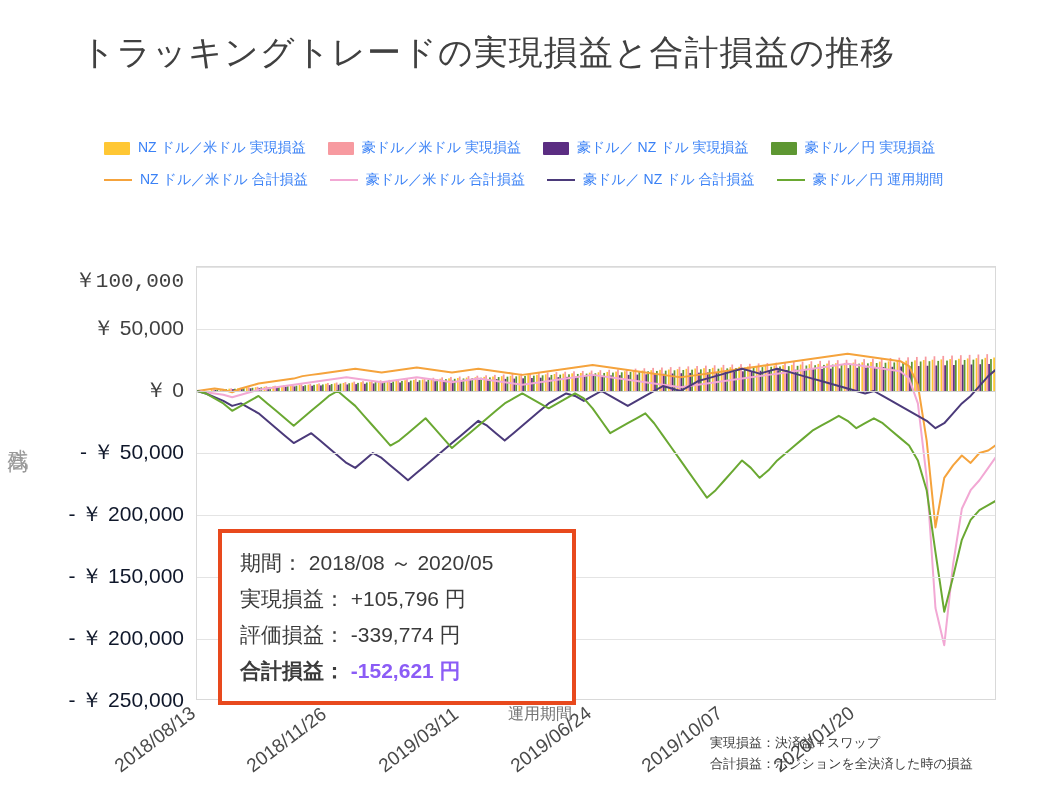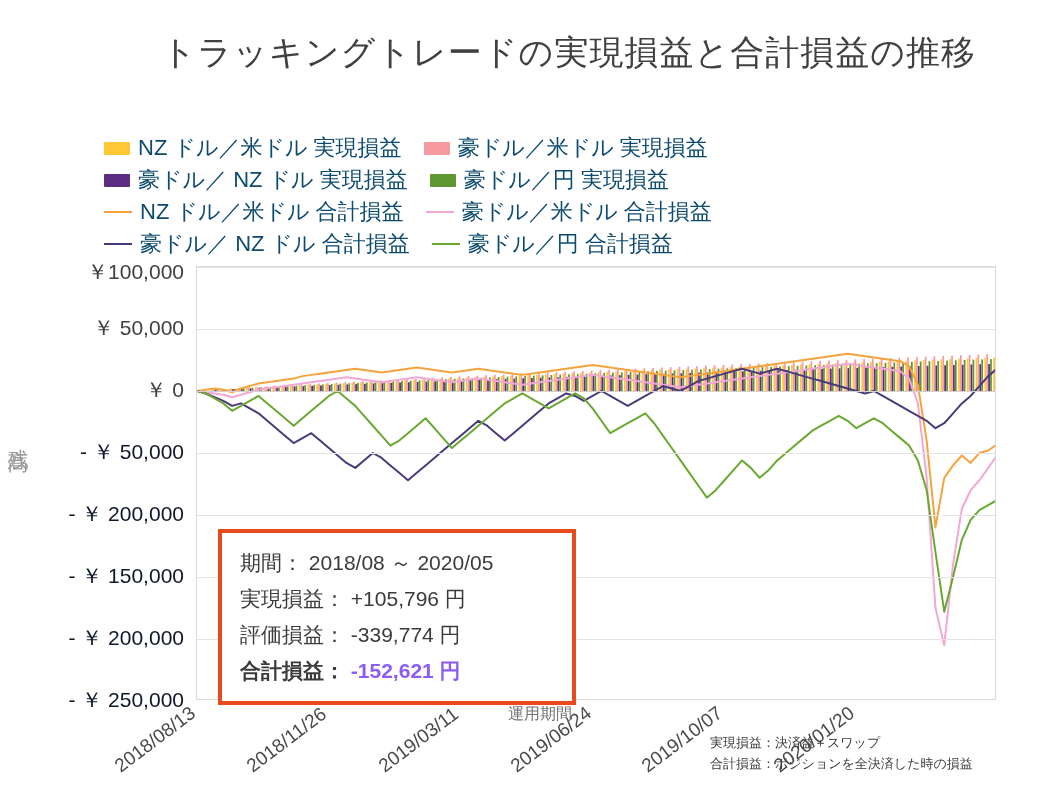--- a/index.html
+++ b/index.html
@@ -8,38 +8,38 @@
     background:#ffffff;
     font-family:"Liberation Sans","DejaVu Sans",sans-serif;
     color:#3b3b3b;
     position:relative;
     overflow:hidden;
   }
   #chart-root{position:absolute;inset:0;}
 
   .title{
     position:absolute;top:30px;left:0;width:976px;
-    text-align:right;
+    text-align:center;
     font-size:34px;
     color:#404040;
     letter-spacing:1px;
     white-space:nowrap;
   }
 
   
   .legend{
     position:absolute;top:132px;left:104px;width:880px;
     display:flex;flex-wrap:wrap;
     align-items:center;
   }
   .legend-item{
     display:flex;align-items:center;
     height:32px;
     margin-right:22px;
-    font-size:22px;color:#0c4a6e;
+    font-size:14px;color:#3b82f6;
     white-space:nowrap;
   }
   .legend-swatch{
     width:26px;height:13px;margin-right:8px;flex:none;border-radius:1px;
   }
   .legend-line{
     width:28px;height:0;border-top:2px solid #000;margin-right:8px;flex:none;
   }
 
   
@@ -144,26 +144,26 @@
       <div class="legend-item">
         <span class="legend-line" style="border-top-color: rgb(242, 168, 212);"></span>
         <span>豪ドル／米ドル 合計損益</span>
       </div>
       <div class="legend-item">
         <span class="legend-line" style="border-top-color: rgb(75, 58, 122);"></span>
         <span>豪ドル／ NZ ドル 合計損益</span>
       </div>
       <div class="legend-item">
         <span class="legend-line" style="border-top-color: rgb(106, 168, 50);"></span>
-        <span>豪ドル／円 合計損益</span>
+        <span>豪ドル／円 運用期間</span>
       </div>
     </div>
 
   <div class="ylabels" id="ylabels">
-      <div class="ylab pos" style="top: 6px;">￥100,000</div>
+      <div class="ylab pos" style="top: 14px; font-family: Liberation Mono, monospace;">￥100,000</div>
       <div class="ylab pos" style="top: 62px;">￥ 50,000</div>
       <div class="ylab pos" style="top: 124px;">￥ 0</div>
       <div class="ylab neg" style="top: 186px;">- ￥ 50,000</div>
       <div class="ylab neg" style="top: 248px;">- ￥ 200,000</div>
       <div class="ylab neg" style="top: 310px;">- ￥ 150,000</div>
       <div class="ylab neg" style="top: 372px;">- ￥ 200,000</div>
       <div class="ylab neg" style="top: 434px;">- ￥ 250,000</div>
     </div>
   <div class="yaxis-title">残高</div>
 

